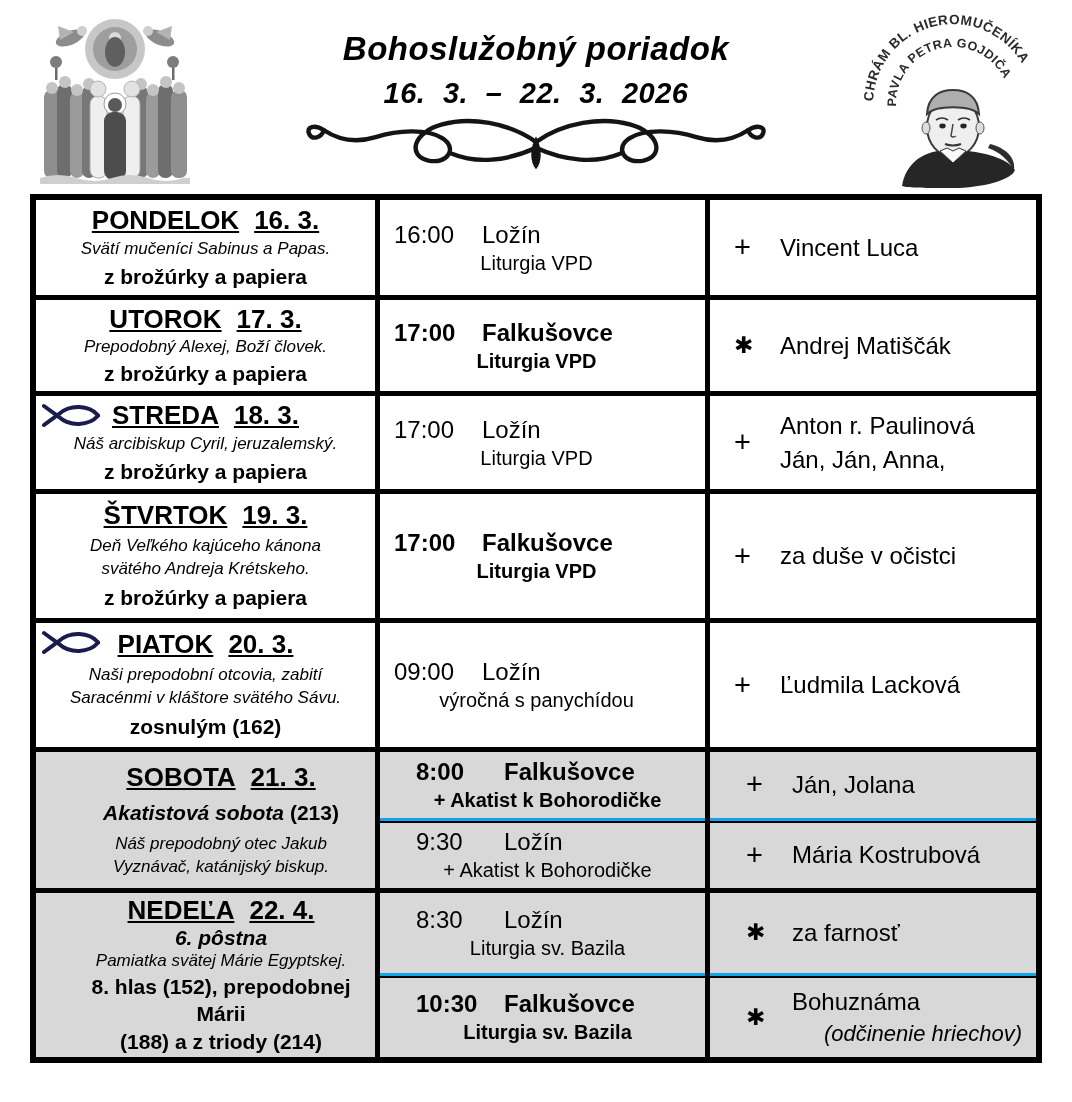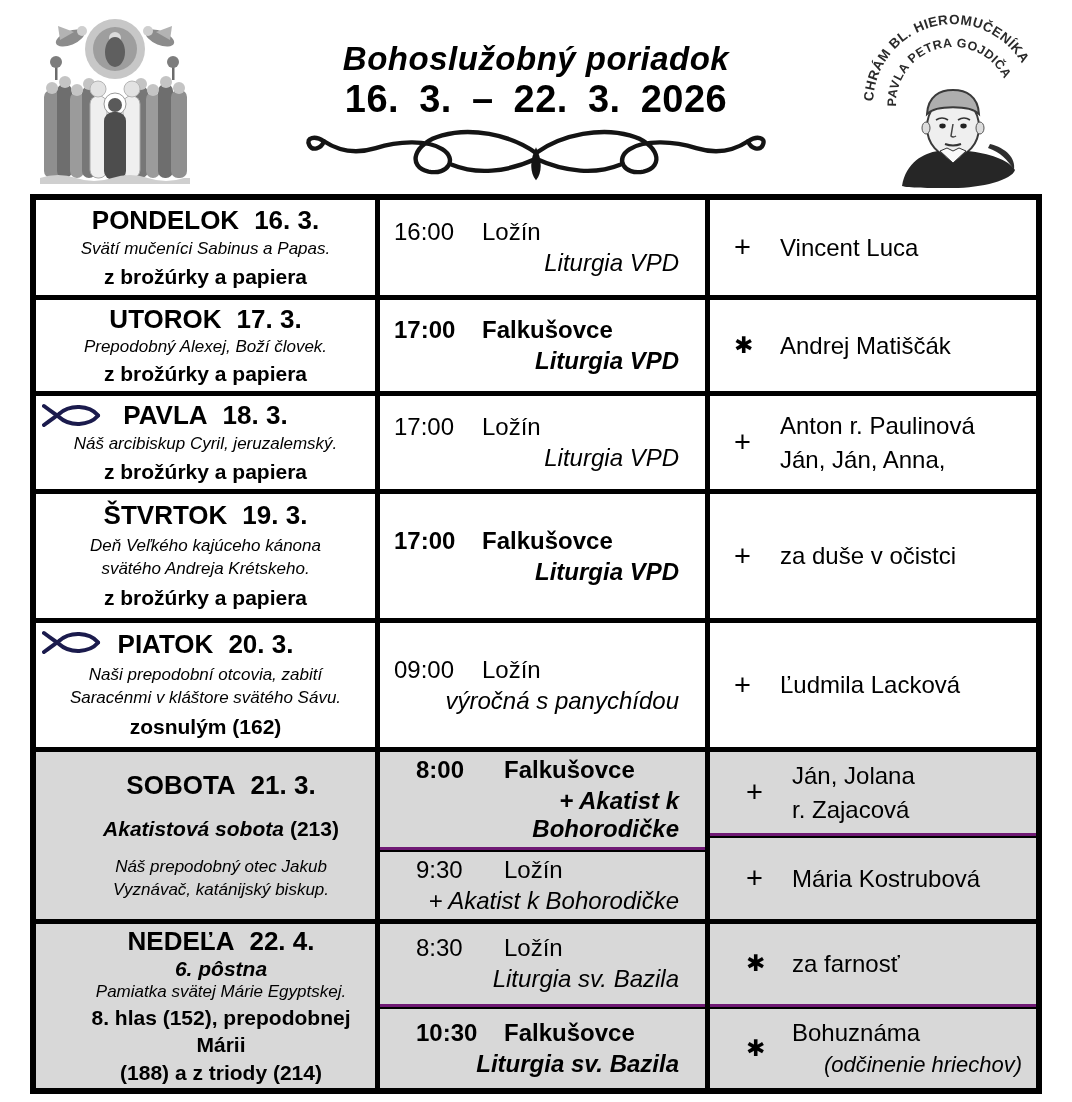--- a/index.html
+++ b/index.html
@@ -5,54 +5,54 @@
   html,body{margin:0;padding:0;background:#fff;}
   body{
     width:1072px;height:1102px;position:relative;
     font-family:"Liberation Sans","DejaVu Sans",sans-serif;color:#000;
     -webkit-font-smoothing:antialiased;
   }
   
   .header{position:relative;height:194px;}
   .ascension{position:absolute;left:40px;top:12px;}
   .stamp{position:absolute;right:28px;top:10px;}
-  .title-block{position:absolute;left:280px;top:40px;width:512px;text-align:center;}
+  .title-block{position:absolute;left:280px;top:30px;width:512px;text-align:center;}
   .doc-title{font-size:33px;font-weight:bold;font-style:italic;letter-spacing:.5px;}
-  .doc-dates{font-size:38px;font-weight:bold;margin-top:0;word-spacing:9px;letter-spacing:.5px;}
+  .doc-dates{font-size:29px;font-weight:bold;font-style:italic;margin-top:9px;word-spacing:9px;letter-spacing:.5px;}
   .flourish{margin-top:2px;}
   
   .table{margin:0 30px;border:6px solid #000;background:#000;display:flex;flex-direction:column;gap:5px;}
   .row{display:grid;grid-template-columns:339px 325px 1fr;gap:5px;background:#000;}
   .row:nth-child(1){min-height:95px;}
   .row:nth-child(2){min-height:91px;}
   .row:nth-child(3){min-height:93px;}
   .row:nth-child(4){min-height:124px;}
   .row:nth-child(5){min-height:124px;}
   .row:nth-child(6){min-height:136px;}
   .row:nth-child(7){min-height:164px;}
   .cell{background:#fff;}
   .row.hl .cell{background:#d8d8d8;padding-left:36px;}
   
   .day-cell{position:relative;text-align:center;display:flex;flex-direction:column;
     justify-content:space-evenly;padding:2px 5px;}
-  .day-title{font-size:26px;font-weight:bold;white-space:nowrap;}
+  .day-title{font-size:26px;font-weight:bold;white-space:nowrap;text-decoration:underline;}
   .day-title .date{margin-left:15px;}
   .day-sub{font-size:21px;font-weight:bold;font-style:italic;}
   .day-sub .ref{font-style:normal;margin-left:6px;}
   .day-feast{font-size:17px;font-style:italic;line-height:1.32;white-space:pre-line;}
   .day-note{font-size:21px;font-weight:bold;line-height:1.3;white-space:pre-line;}
   .fish{position:absolute;left:6px;top:6px;}
   
-  .svc-col,.int-col{display:flex;flex-direction:column;background:#701a75;}
+  .svc-col,.int-col{display:flex;flex-direction:column;background:#0ea5e9;}
   .svc-cell,.int-cell{flex:1;display:flex;justify-content:center;}
   .svc-cell{flex-direction:column;padding:4px 10px 4px 14px;}
   .sub2{border-top:2px solid #000;margin-top:3px;}
   .svc-line{display:flex;align-items:baseline;font-size:24px;}
   .svc-time{width:88px;flex:none;}
-  .svc-detail{font-size:24px;font-style:italic;text-align:right;padding-right:16px;margin-top:3px;}
+  .svc-detail{font-size:20px;text-align:center;padding-right:16px;margin-top:3px;}
   .svc-cell.b .svc-line,.svc-cell.b .svc-detail{font-weight:bold;}
   .int-cell{flex-direction:row;align-items:center;padding:4px 14px 4px 24px;}
   .int-symbol{width:46px;flex:none;font-size:29px;line-height:1;}
   .int-symbol.star{font-size:23px;}
   .int-text{flex:1;font-size:24px;line-height:1.4;}
   .int-note{font-style:italic;text-align:right;font-size:22px;}
 </style>
 </head>
 <body>
 
@@ -211,21 +211,21 @@
       </div>
     </div>
     <div class="row">
       <div class="cell day-cell">
         <svg class="fish" width="60" height="27" viewBox="0 0 60 27">
           <g fill="none" stroke="#1b1b4d" stroke-width="4" stroke-linecap="round">
             <path d="M2,23 C10,17 13,15 17,12 C28,2 47,3 56,13.2"></path>
             <path d="M2,4 C10,10 13,12 17,15 C28,25 47,24 56,13.8"></path>
           </g>
         </svg>
-        <div class="day-title"><span>PAVLA</span><span class="date">18. 3.</span></div>
+        <div class="day-title"><span>STREDA</span><span class="date">18. 3.</span></div>
         <div class="day-feast">Náš arcibiskup Cyril, jeruzalemský.</div>
         <div class="day-note">z brožúrky a papiera</div>
       </div>
       <div class="svc-col">
         <div class="cell svc-cell">
           <div class="svc-line">
             <span class="svc-time">17:00</span>
             <span class="svc-place">Ložín</span>
           </div>
           <div class="svc-detail">Liturgia VPD</div>
@@ -318,21 +318,20 @@
             <span class="svc-place">Ložín</span>
           </div>
           <div class="svc-detail">+ Akatist k Bohorodičke</div>
         </div>
       </div>
       <div class="int-col">
         <div class="cell int-cell">
           <span class="int-symbol">+</span>
           <div class="int-text">
             <div class="int-line">Ján, Jolana</div>
-            <div class="int-line">r. Zajacová</div>
           </div>
         </div>
         <div class="cell int-cell sub2">
           <span class="int-symbol">+</span>
           <div class="int-text">
             <div class="int-line">Mária Kostrubová</div>
           </div>
         </div>
       </div>
     </div>

